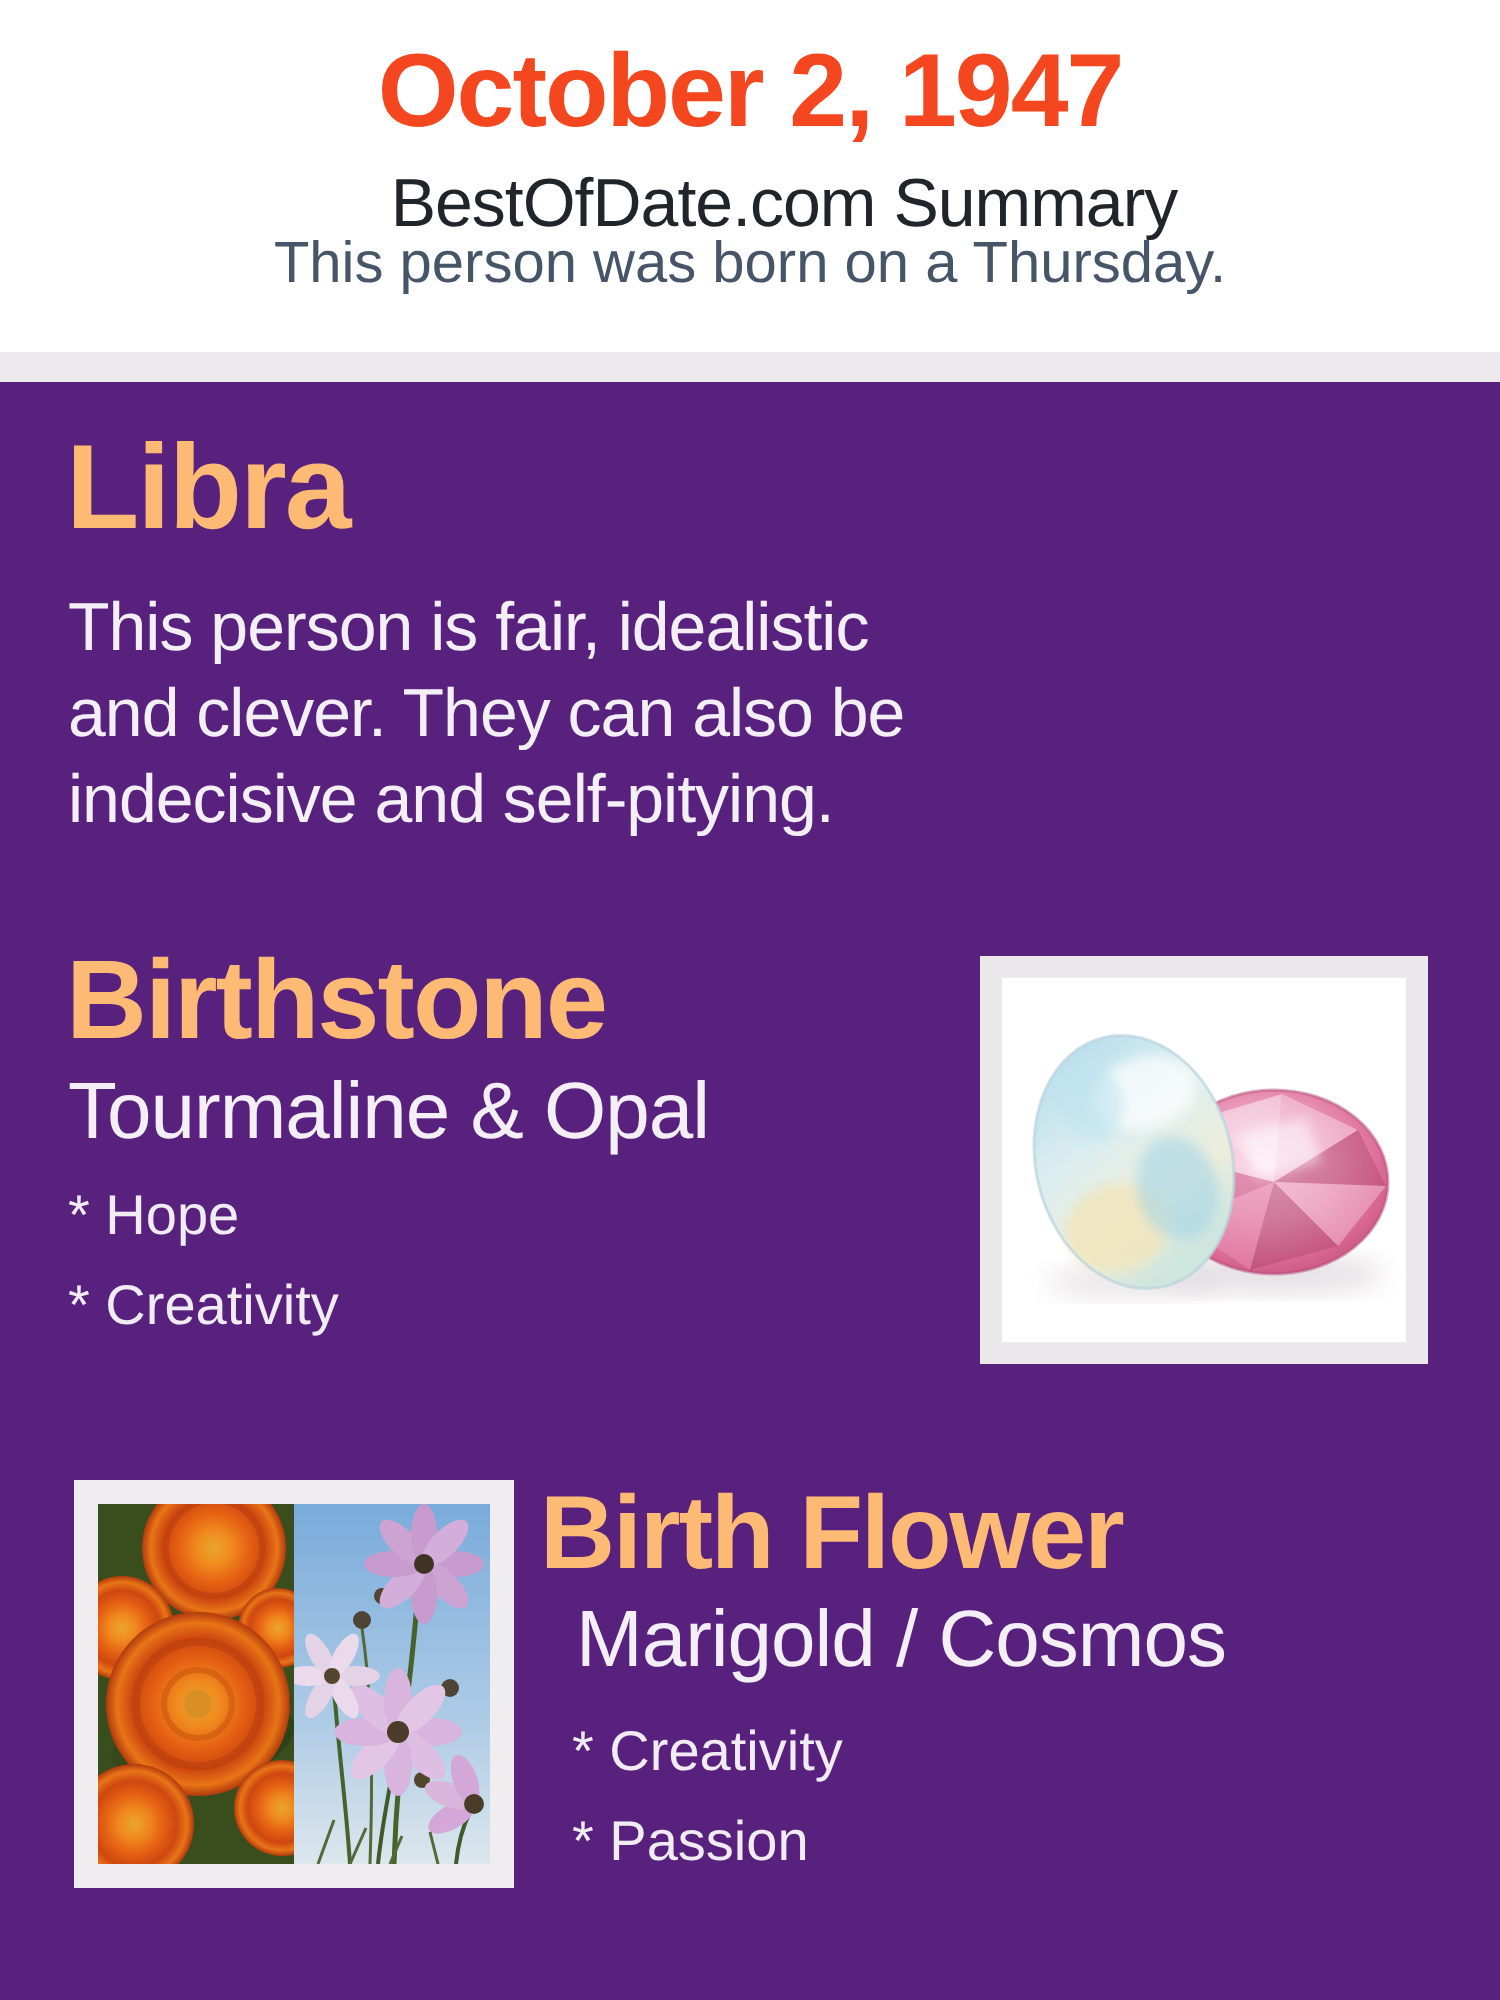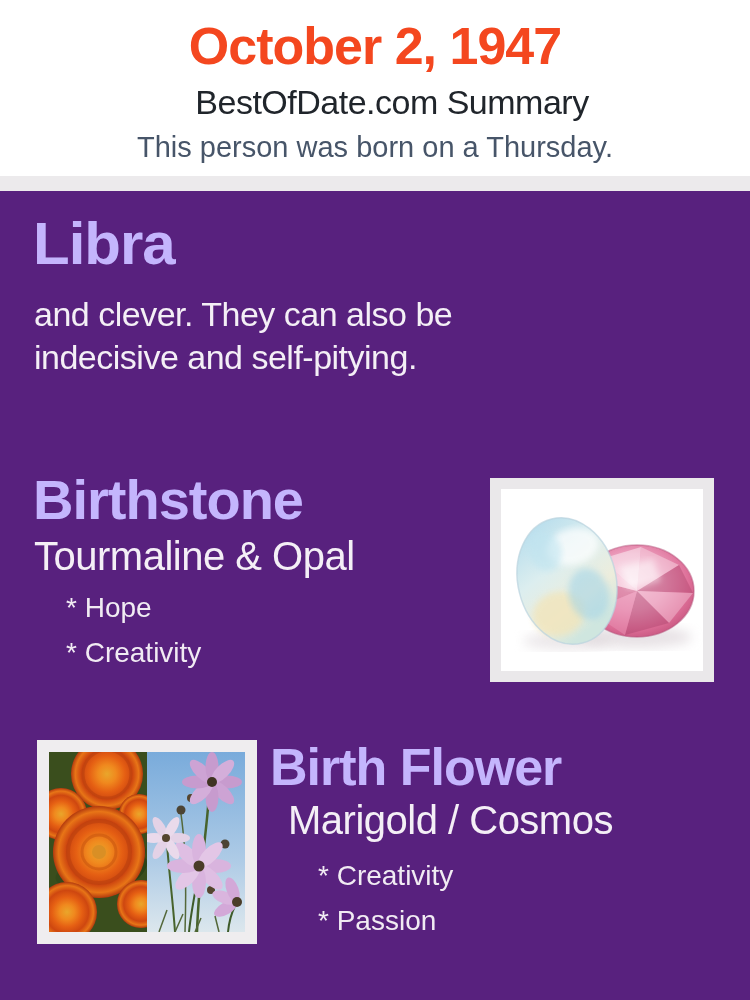--- a/index.html
+++ b/index.html
@@ -21,43 +21,43 @@
     position: absolute; left: 0; top: 16px; width: 100%;
     font-size: 52px; line-height: 60px; font-weight: bold;
     color: #F4471F; letter-spacing: -1px;
   }
   .site-summary {
     position: absolute; left: 0; top: 82px; width: 100%;
     font-size: 34px; line-height: 40px; font-weight: 500;
     color: #20252B; letter-spacing: -0.5px; padding-left: 34px;
   }
   .born-line {
-    position: absolute; left: 0; top: 129px; width: 100%;
+    position: absolute; left: 0; top: 114px; width: 100%;
     font-size: 29px; line-height: 36px;
     color: #475569;
   }
   .strip {
     position: absolute; left: 0; top: 176px; width: 750px; height: 15px;
     background: #ECEAEC;
   }
   
   .panel {
     position: absolute; left: 0; top: 191px; width: 750px; height: 809px;
     background: #58217E;
   }
   .panel .abs { position: absolute; }
   .big-heading {
-    font-weight: bold; color: #c4b5fd; letter-spacing: -1px;
+    font-weight: bold; color: #fdba74; letter-spacing: -1px;
   }
   .zodiac-heading   { left: 33px; top: 20px;  font-size: 60px; line-height: 66px; }
   .zodiac-desc      { left: 34px; top: 102px; font-size: 34px; line-height: 43px; color: #F4EFF6; letter-spacing: -0.5px; }
   .bs-heading       { left: 33px; top: 278px; font-size: 56px; line-height: 62px; }
   .bs-names         { left: 34px; top: 342px; font-size: 40px; line-height: 46px; color: #F4EFF6; letter-spacing: -0.5px; }
   .bs-traits        { left: 34px; top: 394px; }
-  .trait            { font-size: 28px; line-height: 45px; color: #F1EBF3; margin-left: 32px; }
+  .trait            { font-size: 28px; line-height: 45px; color: #F1EBF3; }
   .bf-heading       { left: 270px; top: 546px; font-size: 52px; line-height: 60px; }
   .bf-names         { left: 288px; top: 606px; font-size: 40px; line-height: 46px; color: #F4EFF6; letter-spacing: -0.5px; }
   .bf-traits        { left: 286px; top: 662px; }
   
   .photo-frame {
     position: absolute; background: #ffffff;
     border: 11px solid #EAE8EA;
   }
   .gem-frame    { left: 490px; top: 287px; width: 224px; height: 204px; }
   .flower-frame { left: 37px;  top: 549px; width: 220px; height: 204px; border-width: 12px; border-color: #EFEDEF; }
@@ -73,20 +73,21 @@
     <div class="site-summary">BestOfDate.com Summary</div>
     <div class="born-line">This person was born on a Thursday.</div>
   </div>
 
   <div class="strip"></div>
 
   <div class="panel">
 
     <div class="abs big-heading zodiac-heading">Libra</div>
     <div class="abs zodiac-desc">
+      <div>This person is fair, idealistic</div>
       <div>and clever. They can also be</div>
       <div>indecisive and self-pitying.</div>
     </div>
 
     <div class="abs big-heading bs-heading">Birthstone</div>
     <div class="abs bs-names">Tourmaline &amp; Opal</div>
     <div class="abs bs-traits">
       <div class="trait">* Hope</div>
       <div class="trait">* Creativity</div>
     </div>

